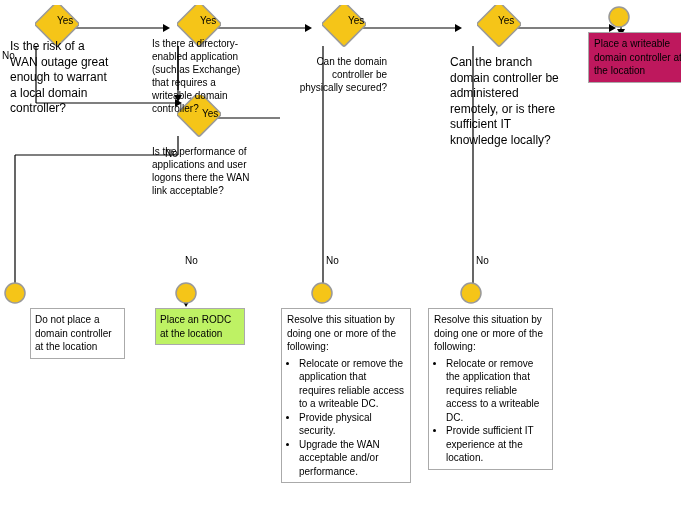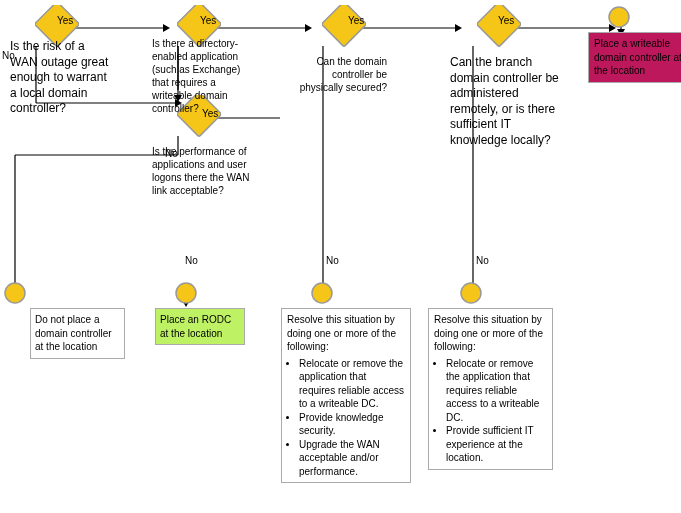--- a/index.html
+++ b/index.html
@@ -144,21 +144,21 @@
   </svg>
 
   <div style="position:absolute; left:0px; top:308px; width:95px; border:1px solid #aaa; padding:4px; font-size:10px; line-height:1.35; background:#fff;margin-left:30px;">Do not place a domain controller at the location</div>
 
   <div style="position:absolute; left:155px; top:308px; width:90px; border:1px solid #aaa; padding:4px; font-size:10px; line-height:1.35; background:#bef264;">Place an RODC at the location</div>
 
   <div style="position:absolute; left:281px; top:308px; width:130px; border:1px solid #aaa; padding:4px 5px; font-size:10px; line-height:1.35; background:#fff;">
     Resolve this situation by doing one or more of the following:
     <ul style="margin-left:12px; margin-top:3px;">
       <li>Relocate or remove the application that requires reliable access to a writeable DC.</li>
-      <li>Provide knowledge security.</li>
+      <li>Provide physical security.</li>
       <li>Upgrade the WAN acceptable and/or performance.</li>
     </ul>
   </div>
 
   <div style="position:absolute; left:428px; top:308px; width:125px; border:1px solid #aaa; padding:4px 5px; font-size:10px; line-height:1.35; background:#fff;">
     Resolve this situation by doing one or more of the following:
     <ul style="margin-left:12px; margin-top:3px;">
       <li>Relocate or remove the application that requires reliable access to a writeable DC.</li>
       <li>Provide sufficient IT experience at the location.</li>
     </ul>

